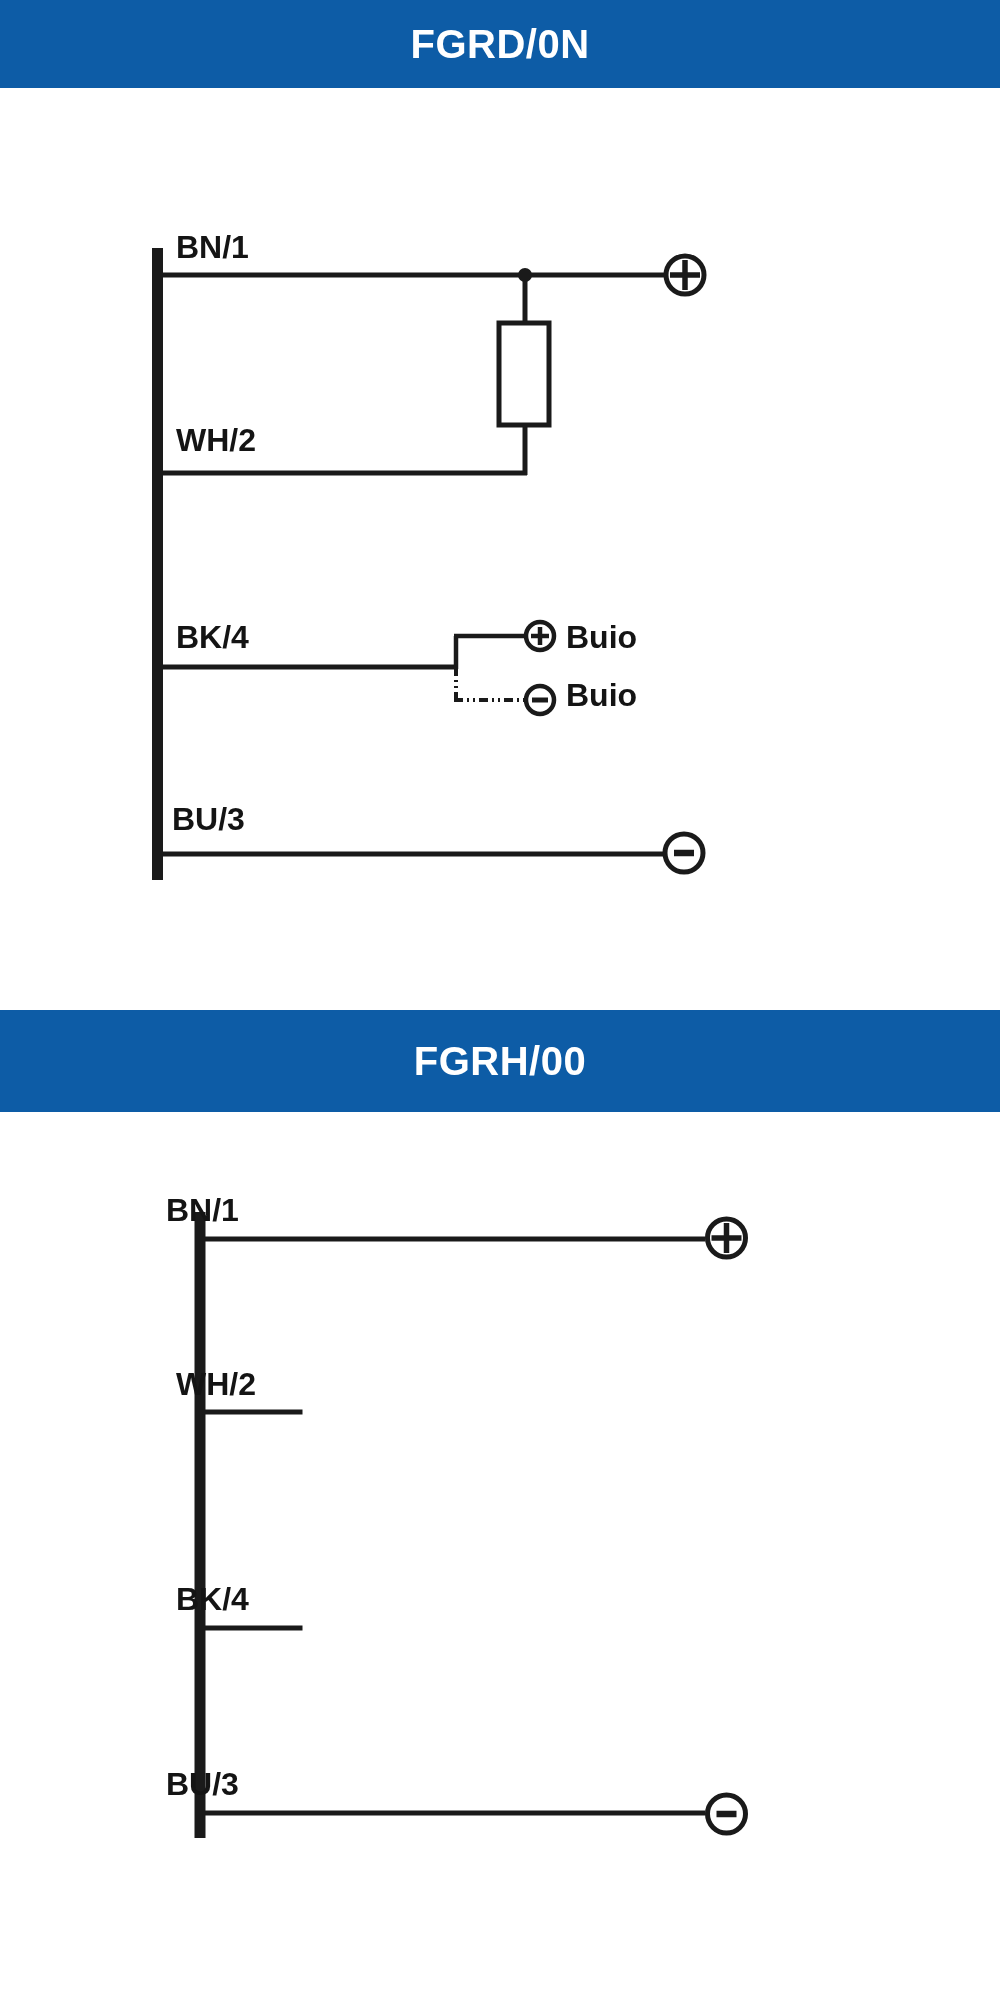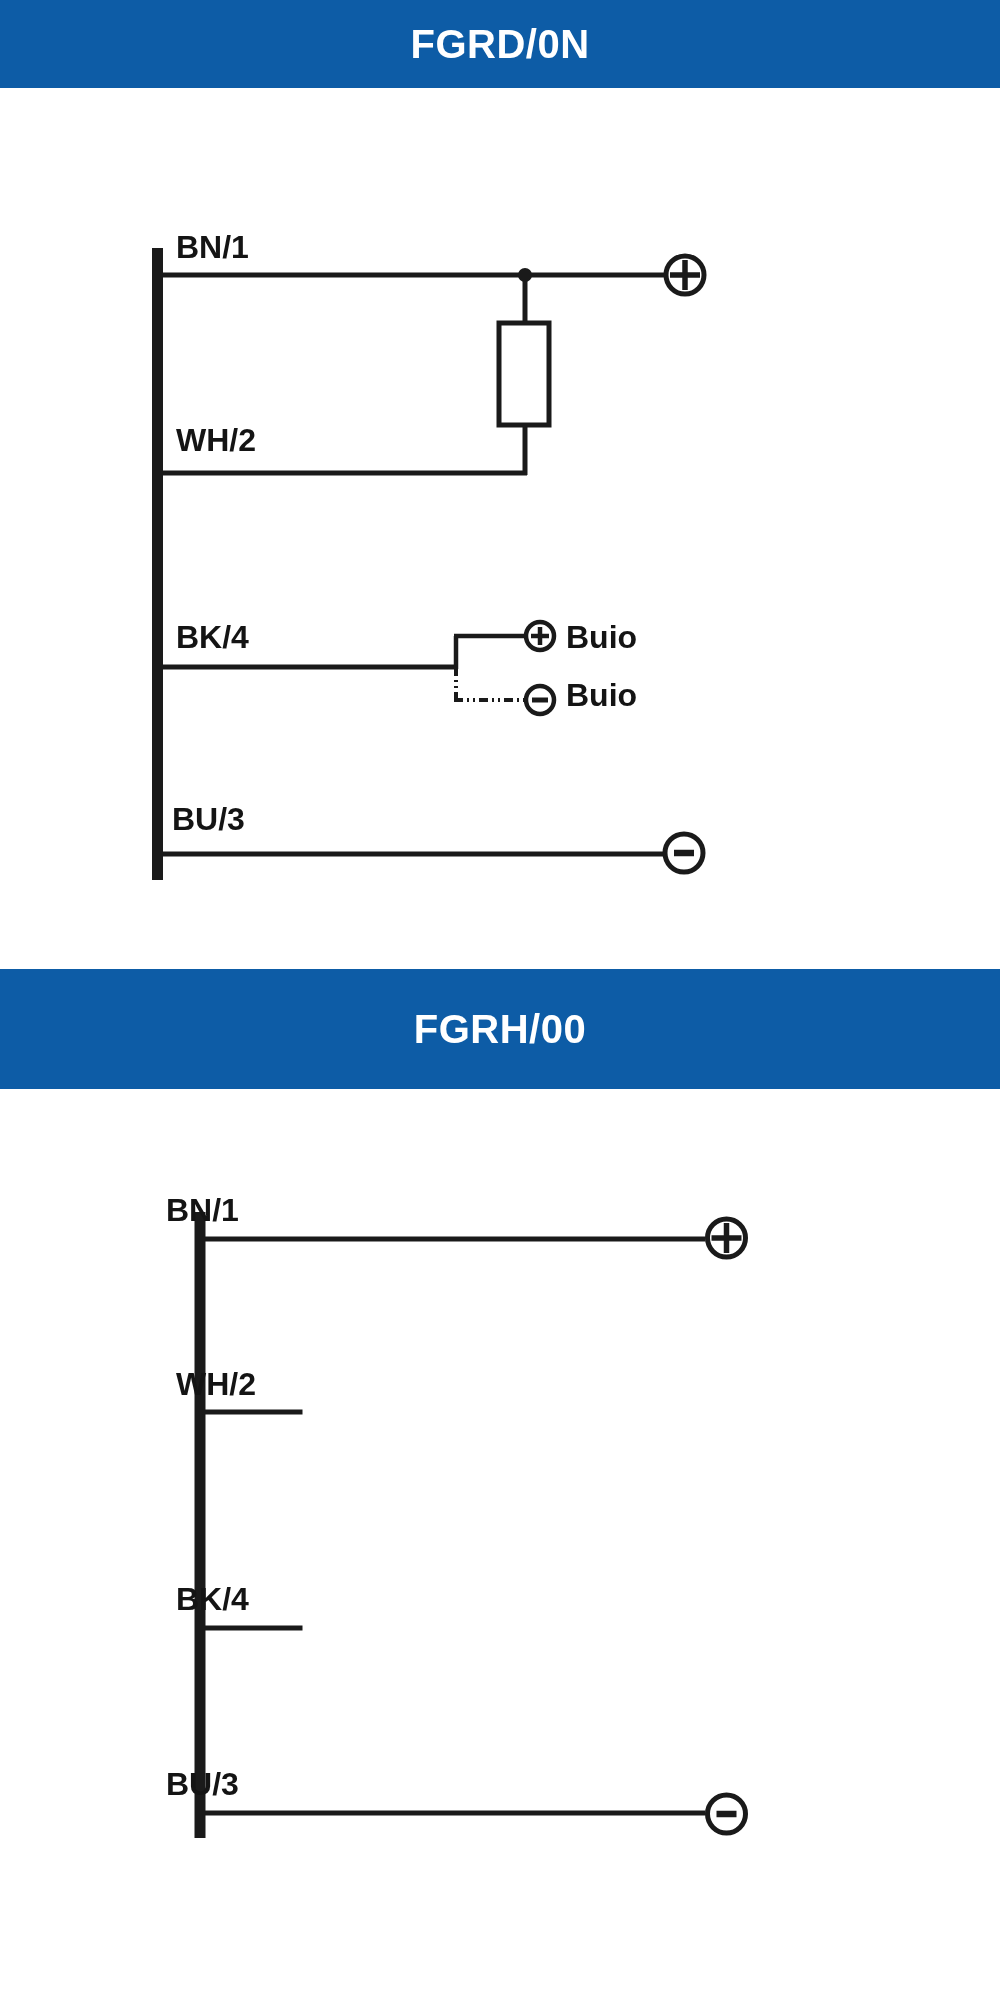--- a/index.html
+++ b/index.html
@@ -67,21 +67,21 @@
       <line x1="674" y1="730" x2="694" y2="730" stroke="#1a1a1a" stroke-width="6.5"></line>
     </svg>
     <div class="lbl" style="left:176px;top:108px;">BN/1</div>
     <div class="lbl" style="left:176px;top:301px;">WH/2</div>
     <div class="lbl" style="left:176px;top:498px;">BK/4</div>
     <div class="lbl" style="left:566px;top:498px;">Buio</div>
     <div class="lbl" style="left:566px;top:556px;">Buio</div>
     <div class="lbl" style="left:172px;top:680px;">BU/3</div>
   </div>
 
-  <header class="band" style="top:969px;height:120px;">
+  <header class="band" style="top:1010px;height:102px;">
     <span class="band-title">FGRH/00</span>
   </header>
 
   <div class="diagram" style="top:1089px;height:911px;">
     <svg width="1000" height="911" viewBox="0 0 911 911" style="width:1000px;height:911px;">
 
       <rect x="150" y="123" width="11" height="626" fill="#1a1a1a"></rect>
 
       <line x1="158" y1="150" x2="661" y2="150" stroke="#1a1a1a" stroke-width="5"></line>
       <circle cx="682" cy="149" r="19" fill="#ffffff" stroke="#1a1a1a" stroke-width="5"></circle>

